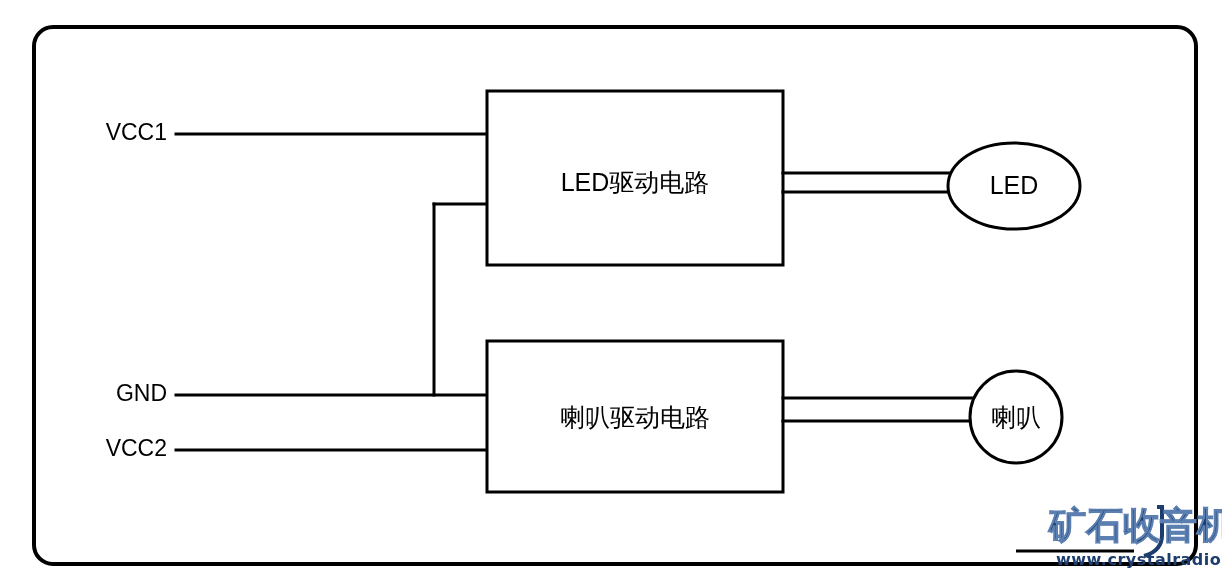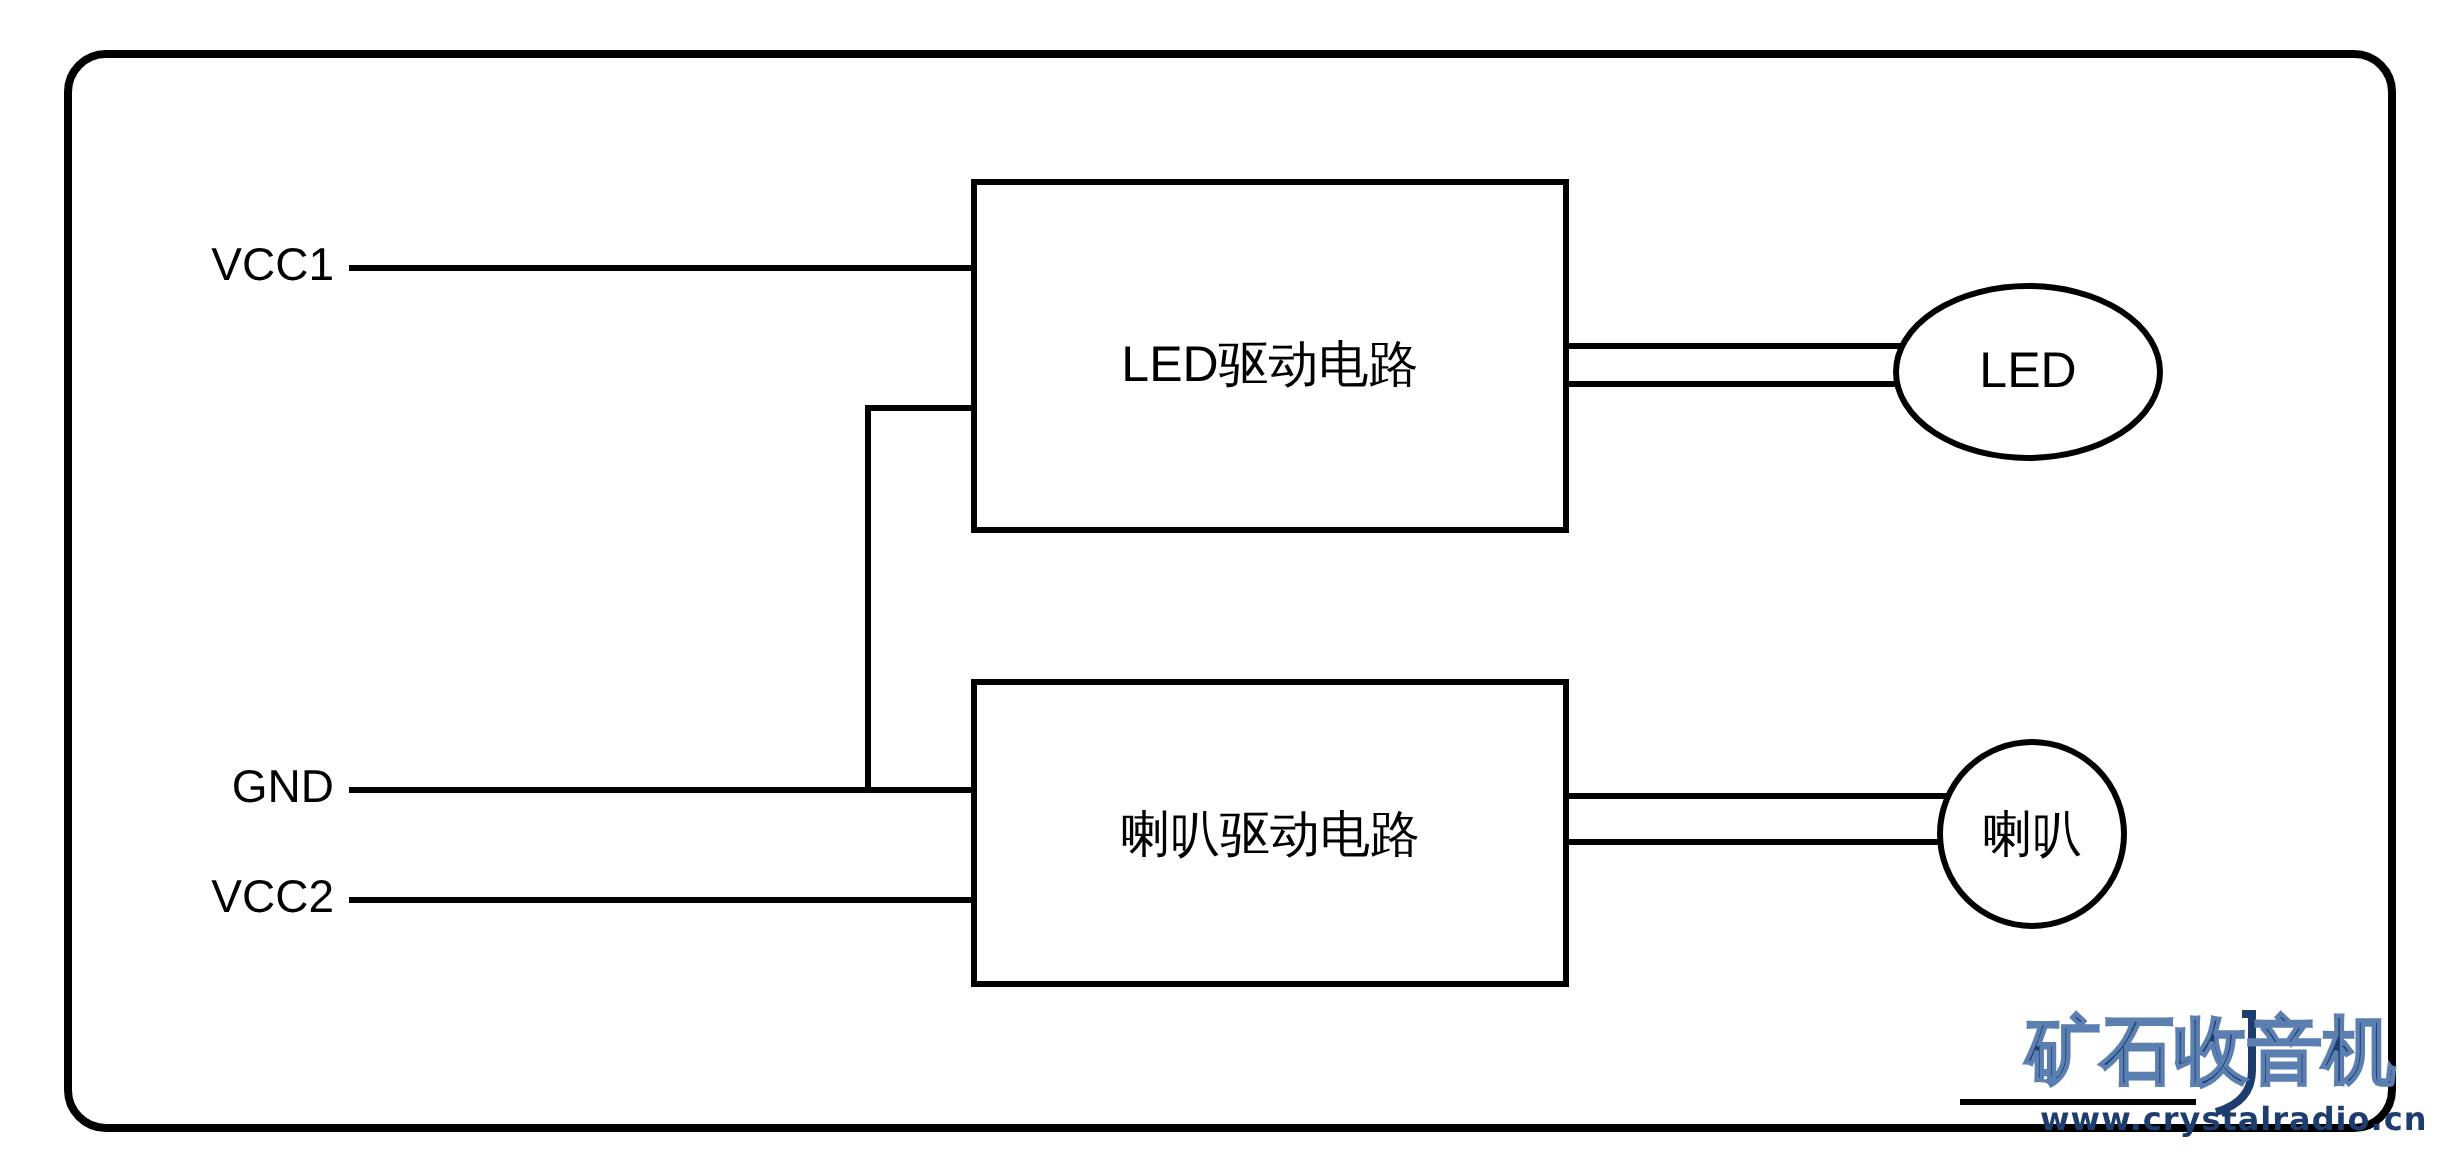--- a/index.html
+++ b/index.html
@@ -63,21 +63,21 @@
   .node-label {
     font-family: "Liberation Sans", "DejaVu Sans", sans-serif;
     font-size: 25px;
     fill: #000000;
     text-anchor: middle;
     dominant-baseline: middle;
   }
   
   #watermark {
     position: absolute;
-    left: 980px;
+    left: 1016px;
     top: 505px;
     width: 200px;
     height: 72px;
     user-select: none;
   }
   #watermark .wm-cn {
     position: absolute;
     left: 33px;
     top: 0px;
     font-family: "DejaVu Sans", "Liberation Sans", sans-serif;

